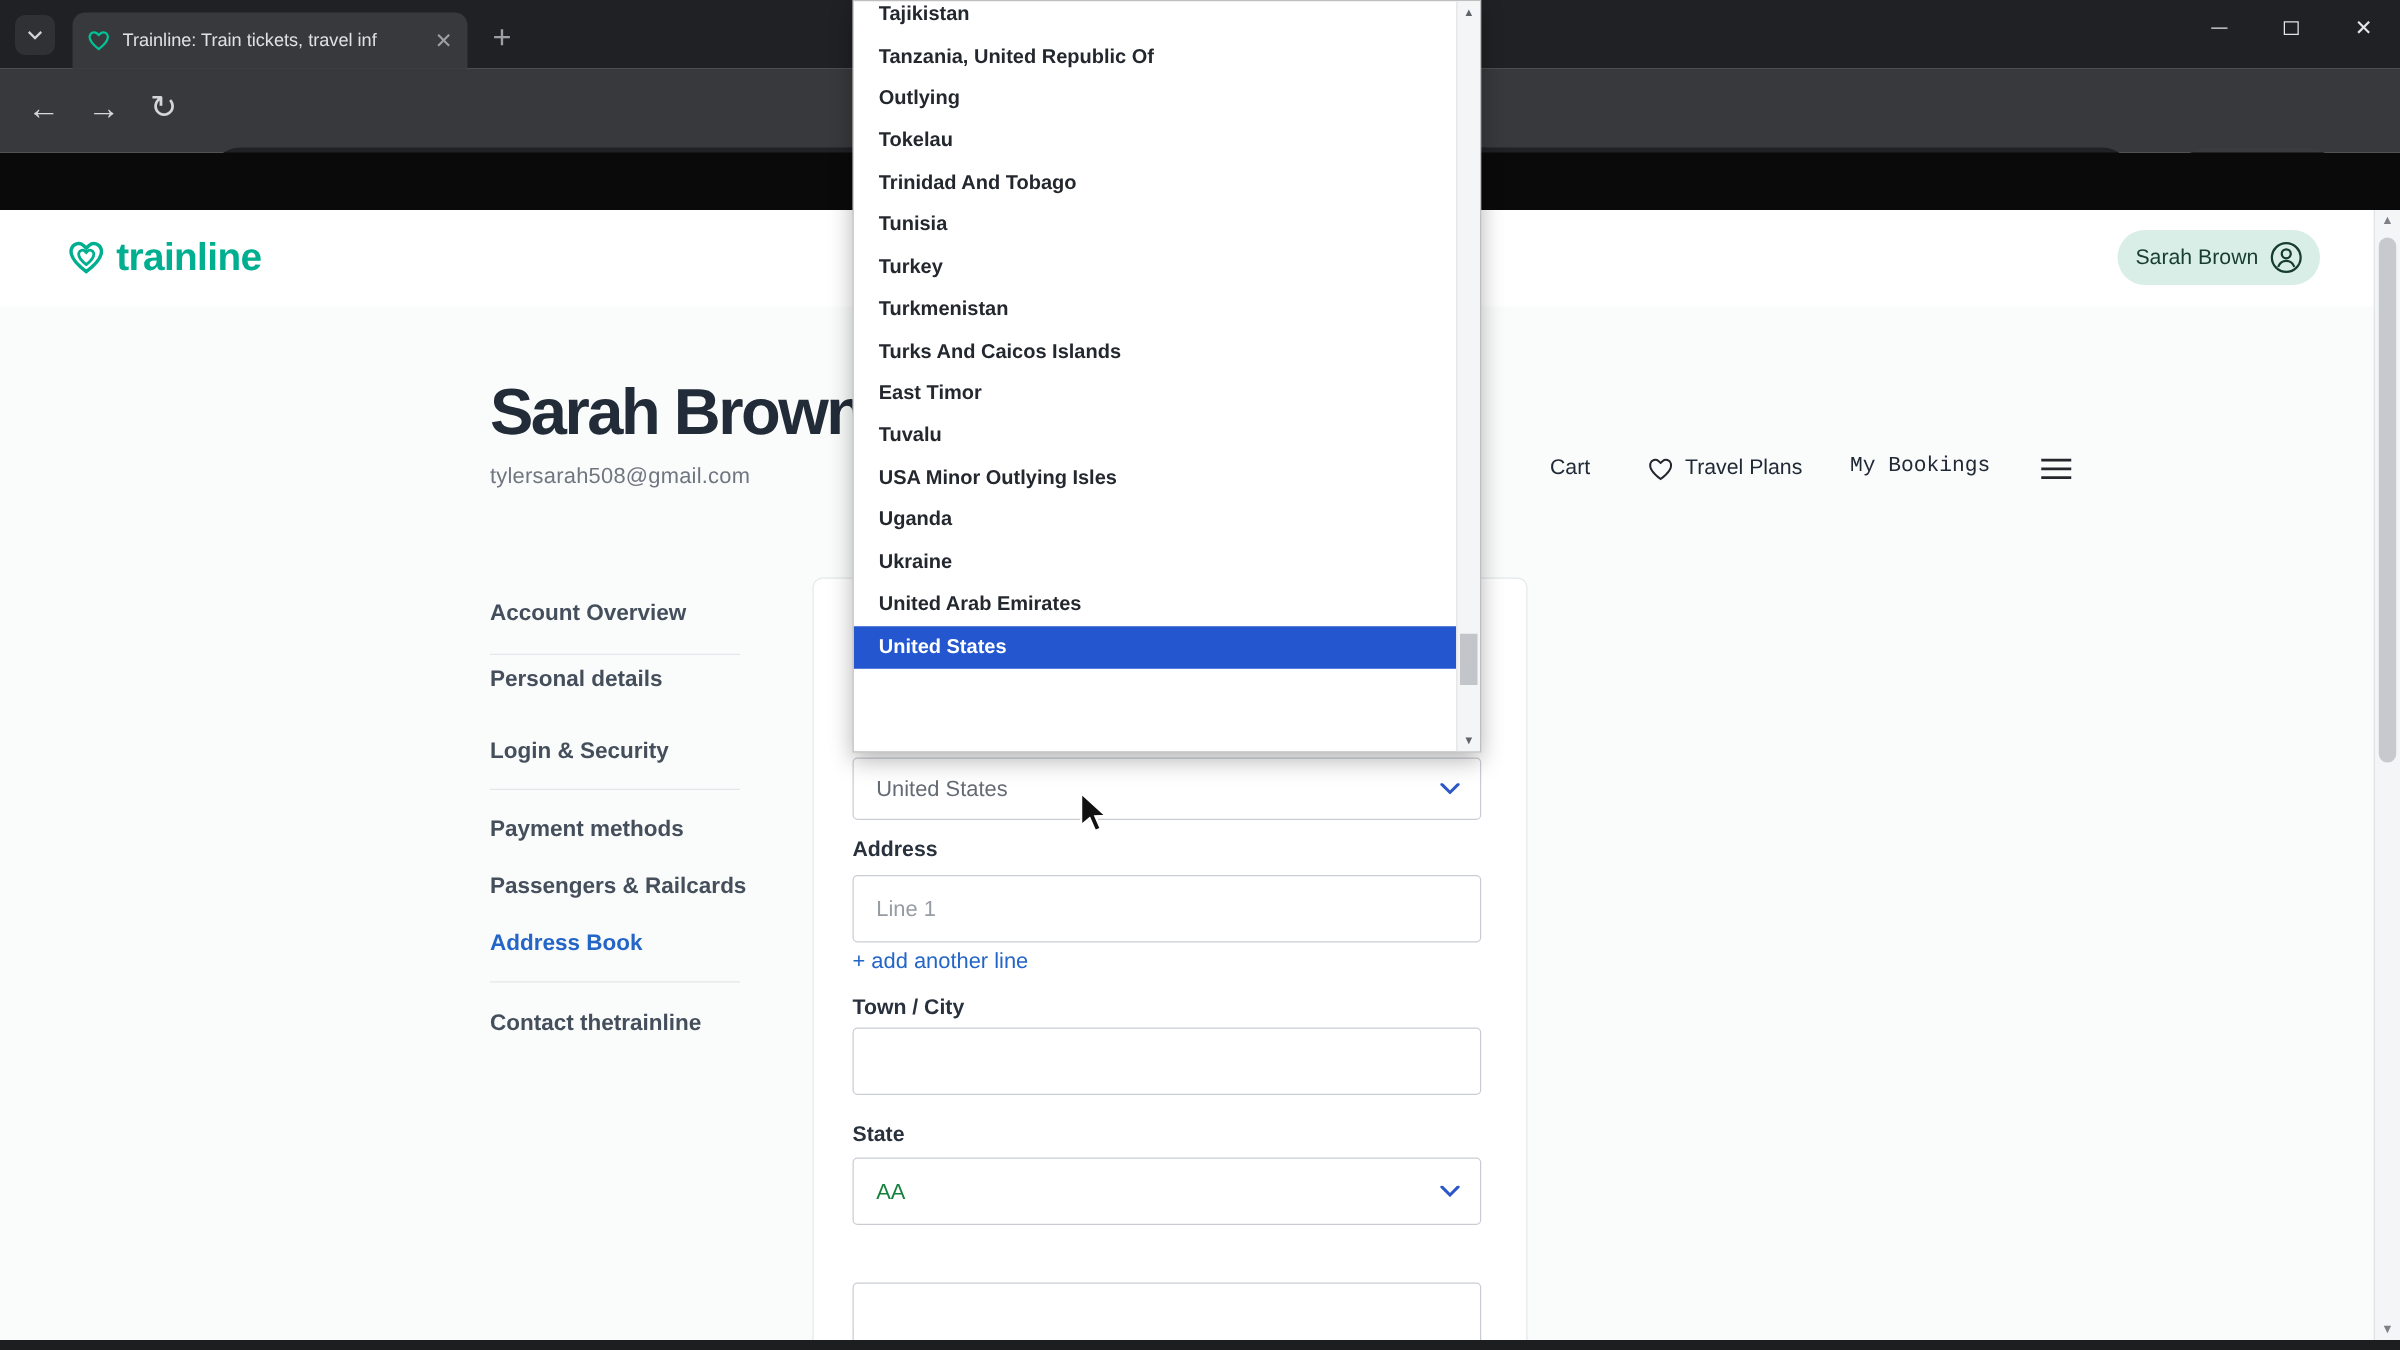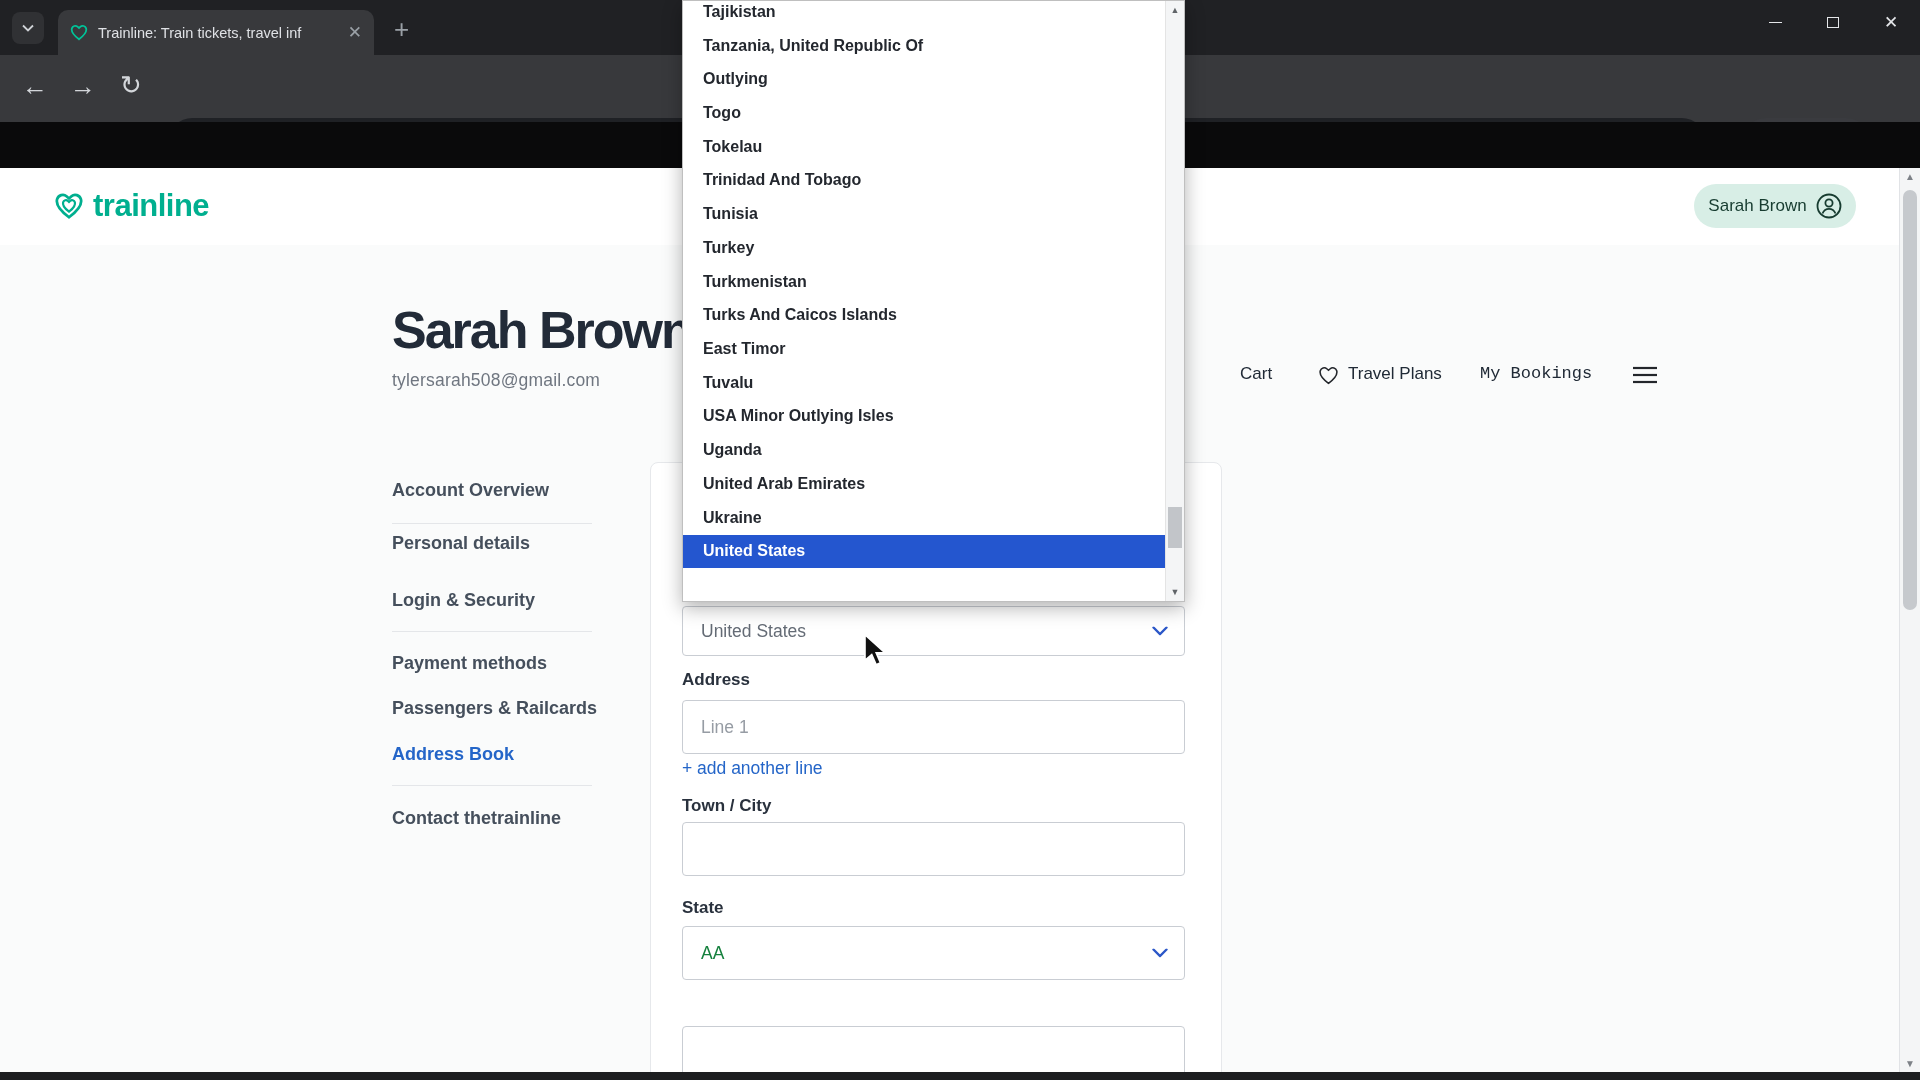--- a/index.html
+++ b/index.html
@@ -222,33 +222,32 @@
 </div>
 
 <div class="abs f-label" style="top:1030px;margin-top:20px;">ZIP code</div>
 <input class="abs f-input" style="top: 1026px;">
 
 <div class="abs dropdown">
   <div class="opts">
     <div class="opt">Tajikistan</div>
     <div class="opt">Tanzania, United Republic Of</div>
     <div class="opt">Outlying</div>
-    <div class="opt">Togo</div>
     <div class="opt">Tokelau</div>
     <div class="opt">Trinidad And Tobago</div>
     <div class="opt">Tunisia</div>
     <div class="opt">Turkey</div>
     <div class="opt">Turkmenistan</div>
     <div class="opt">Turks And Caicos Islands</div>
     <div class="opt">East Timor</div>
     <div class="opt">Tuvalu</div>
     <div class="opt">USA Minor Outlying Isles</div>
     <div class="opt">Uganda</div>
+    <div class="opt">Ukraine</div>
     <div class="opt">United Arab Emirates</div>
-    <div class="opt">Ukraine</div>
     <div class="opt selected">United States</div>
   </div>
   <div class="dd-scroll">
     <span class="dd-arrow" style="top:4px;">▲</span>
     <span class="dd-arrow" style="bottom:4px;">▼</span>
     <div class="dd-thumb"></div>
   </div>
 </div>
 
 <div class="abs pg-scroll">

